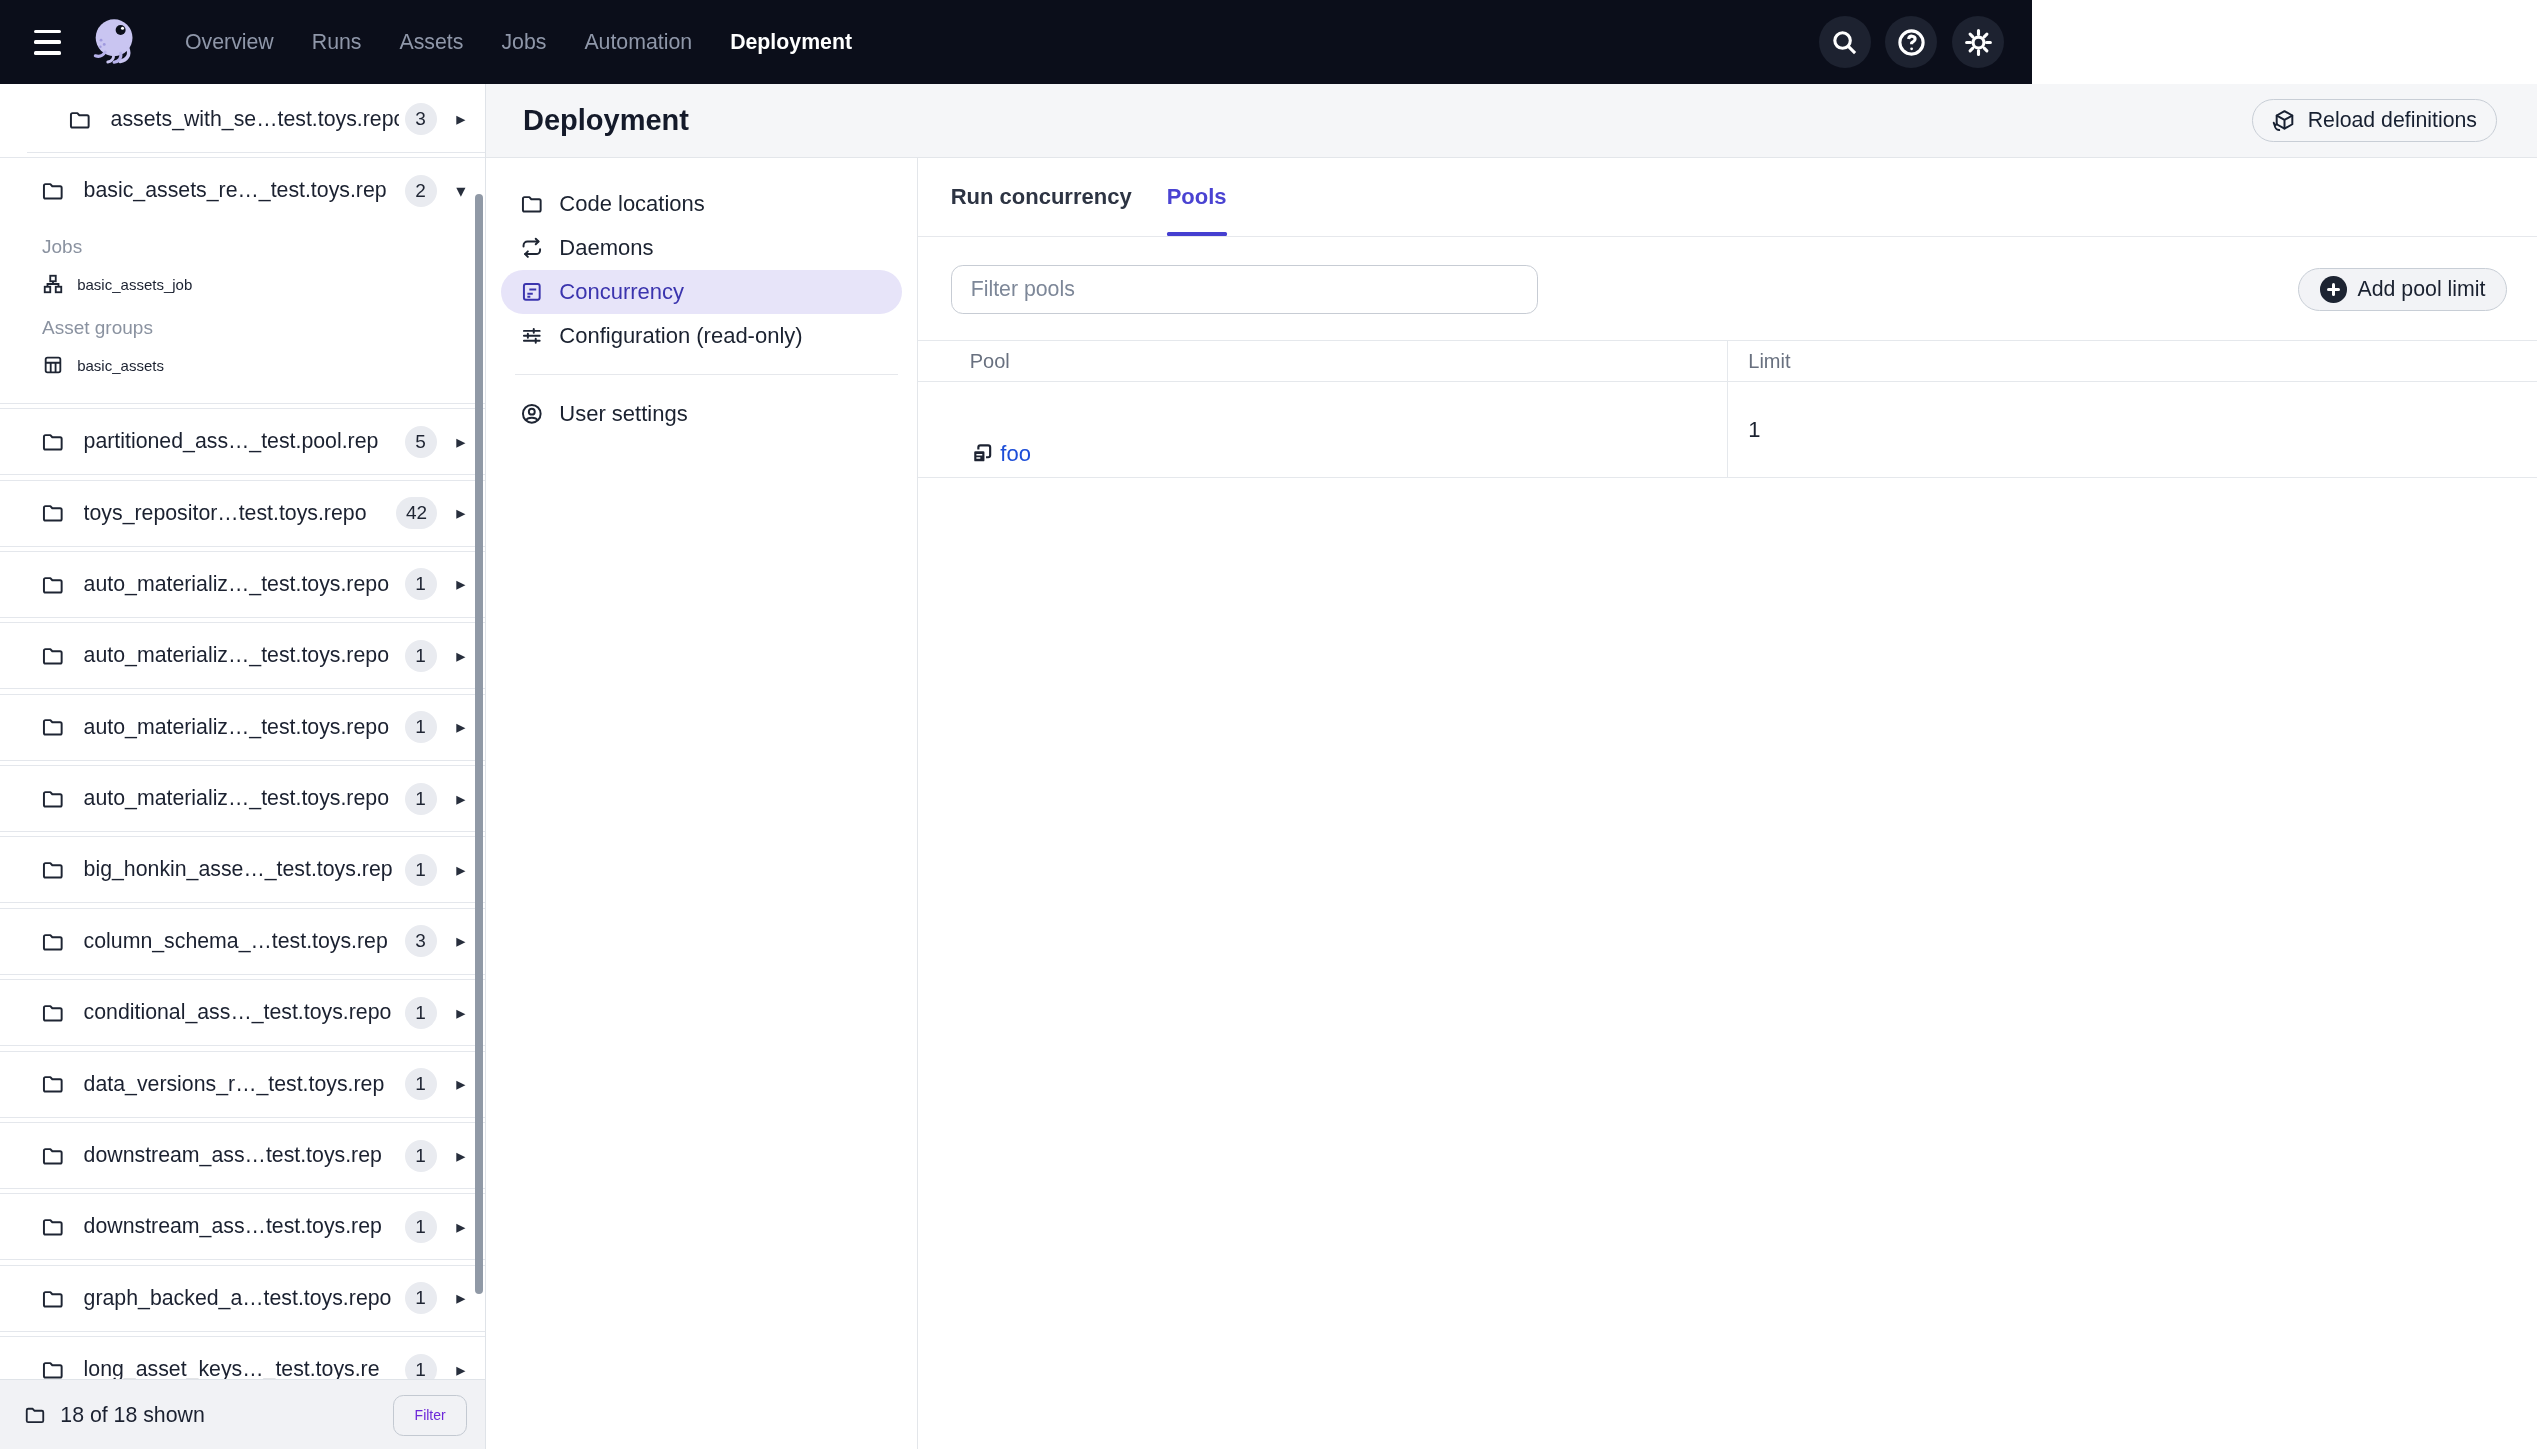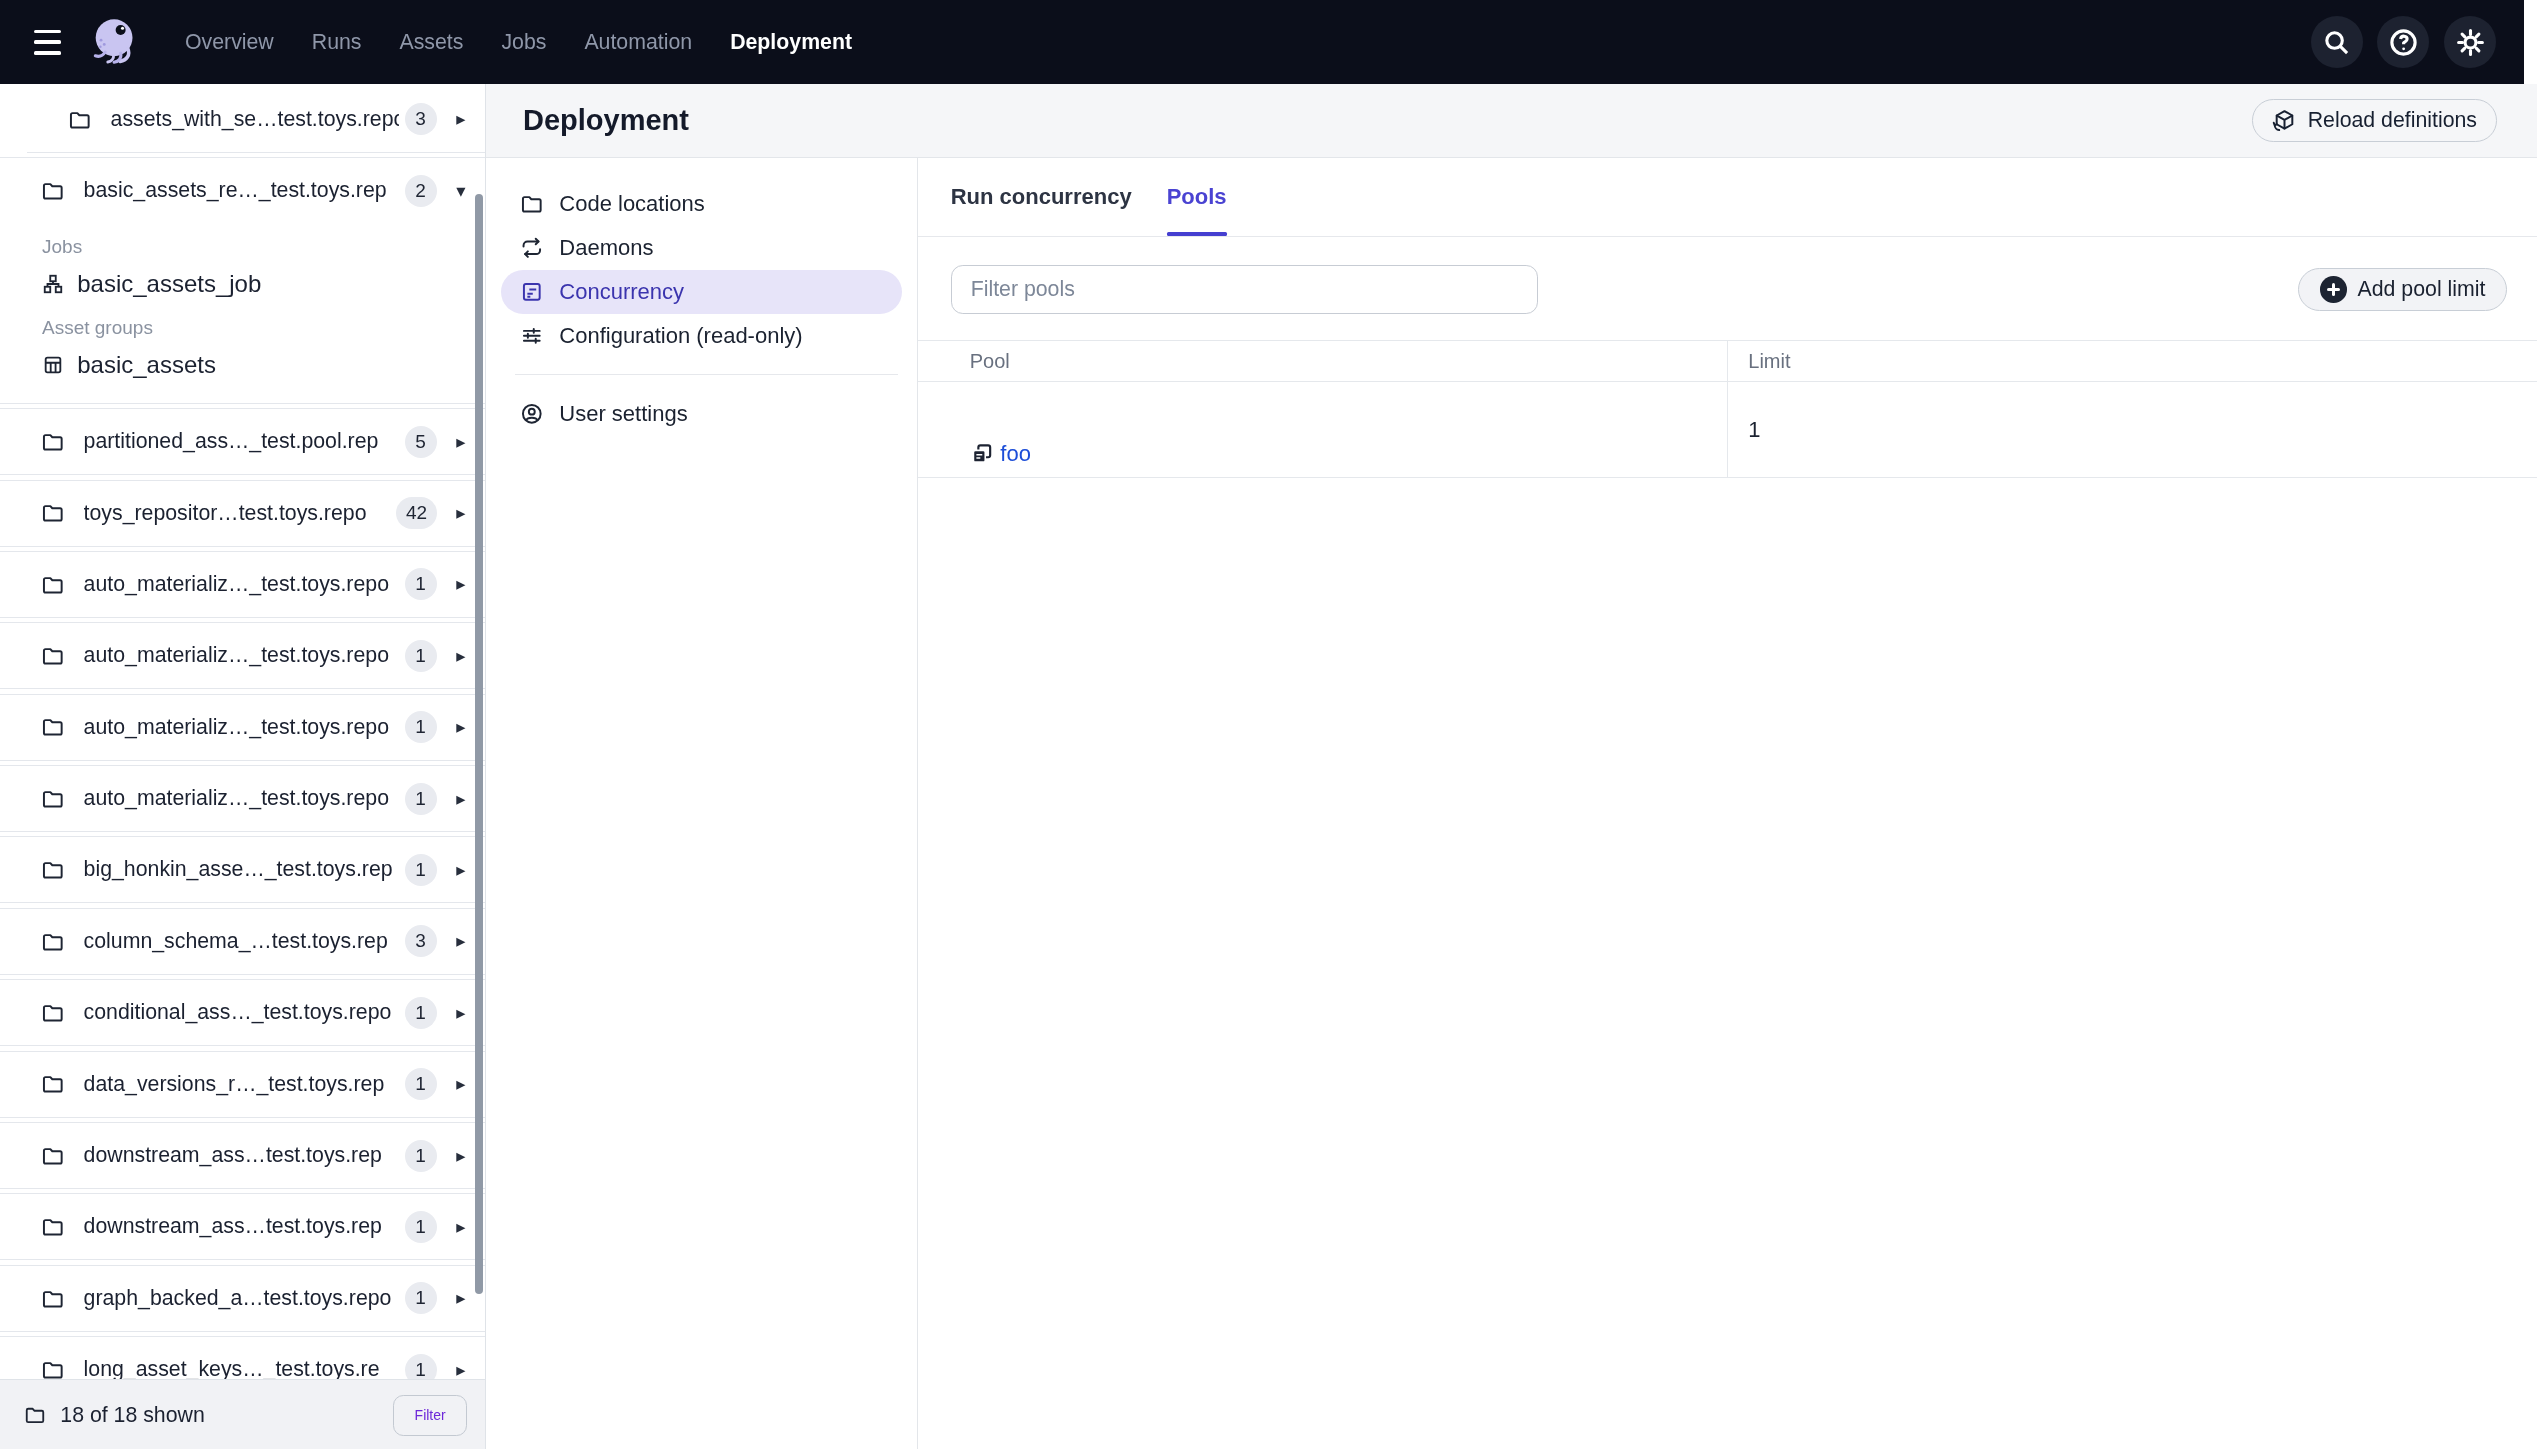--- a/index.html
+++ b/index.html
@@ -4,21 +4,21 @@
 <style>
   * { box-sizing: border-box; margin: 0; padding: 0; }
   html,body { width:2538px; height:1450px; }
   body {
     font-family: "Liberation Sans", "DejaVu Sans", sans-serif;
     background:#ffffff; color:#1b2130; overflow:hidden; position:relative;
   }
   svg { display:block; }
 
   
-  .topnav { position:absolute; top:0; left:0; width:2524px; height:84px;
+  .topnav { position:absolute; top:0; left:0; width:2032px; height:84px;
     background:#0b0e1a; display:flex; align-items:center; z-index:50; }
   .hamburger { margin-left:34px; width:29px; height:25px; display:flex; flex-direction:column;
     justify-content:space-between; cursor:pointer; background:none; border:none; }
   .hamburger span { display:block; width:26.5px; height:3.7px; background:#ffffff; border-radius:1.5px; }
   .logo { margin-left:22px; width:57px; height:57px; }
   .navlinks { display:flex; align-items:center; gap:38px; margin-left:43px; }
   .navlink { font-size:21.3px; color:#8f97a9; text-decoration:none; cursor:pointer; }
   .navlink.active { color:#ffffff; font-weight:700; }
   .nav-right { margin-left:auto; margin-right:28px; display:flex; gap:14.7px; }
   .circle-btn { width:52px; height:52px; border-radius:50%; background:#1d2230; border:none;
@@ -36,21 +36,21 @@
   .row { height:65px; display:flex; align-items:center; padding:0 14.7px 0 41px; cursor:pointer; }
   .row .fico { width:23.6px; height:23.6px; margin-right:19px; flex:none; color:#1e2533; }
   .nm { flex:1; font-size:21.3px; color:#1b2130; white-space:nowrap; overflow:hidden; margin-right:5.9px; }
   .badge { height:32px; min-width:32px; padding:0 9.6px; border-radius:16px; background:#e9ebf0;
     color:#1f2533; font-size:19px; display:flex; align-items:center; justify-content:center;
     margin-right:14.7px; flex:none; }
   .caret { width:19px; text-align:center; font-size:18.4px; color:#272e3c; flex:none; cursor:pointer; }
   .subhead { margin-top:5.9px; height:35px; display:flex; align-items:center; padding-left:42px;
     color:#8a92a0; font-size:19px; }
   .subitem { height:40px; display:flex; align-items:center; padding-left:42px; gap:13.2px;
-    font-size:24px; color:#1b2130; cursor:pointer; }
+    font-size:15px; color:#1b2130; cursor:pointer; }
   .subitem svg { width:22px; height:22px; color:#1e2533; flex:none; }
   .sb-footer { position:absolute; bottom:0; left:0; right:0; height:71px; background:#f1f2f5;
     border-top:0.7px solid #dfe3e8; display:flex; align-items:center; padding:0 17.7px 0 23.6px; z-index:5; }
   .sb-footer .fico { width:22px; height:22px; margin-right:14.7px; color:#1e2533; }
   .sb-count { font-size:21.3px; color:#1b2130; }
   .filter-btn { margin-left:auto; height:41px; padding:0 20.6px; border-radius:10.3px;
     border:0.7px solid #c3c9d1; background:transparent; font-size:14px; color:#6d28d9; cursor:pointer; }
   .scrollthumb { position:absolute; right:2.2px; top:110px; width:8px; height:1100px;
     border-radius:4.4px; background:#9099a6; z-index:6; cursor:grab; }
 

